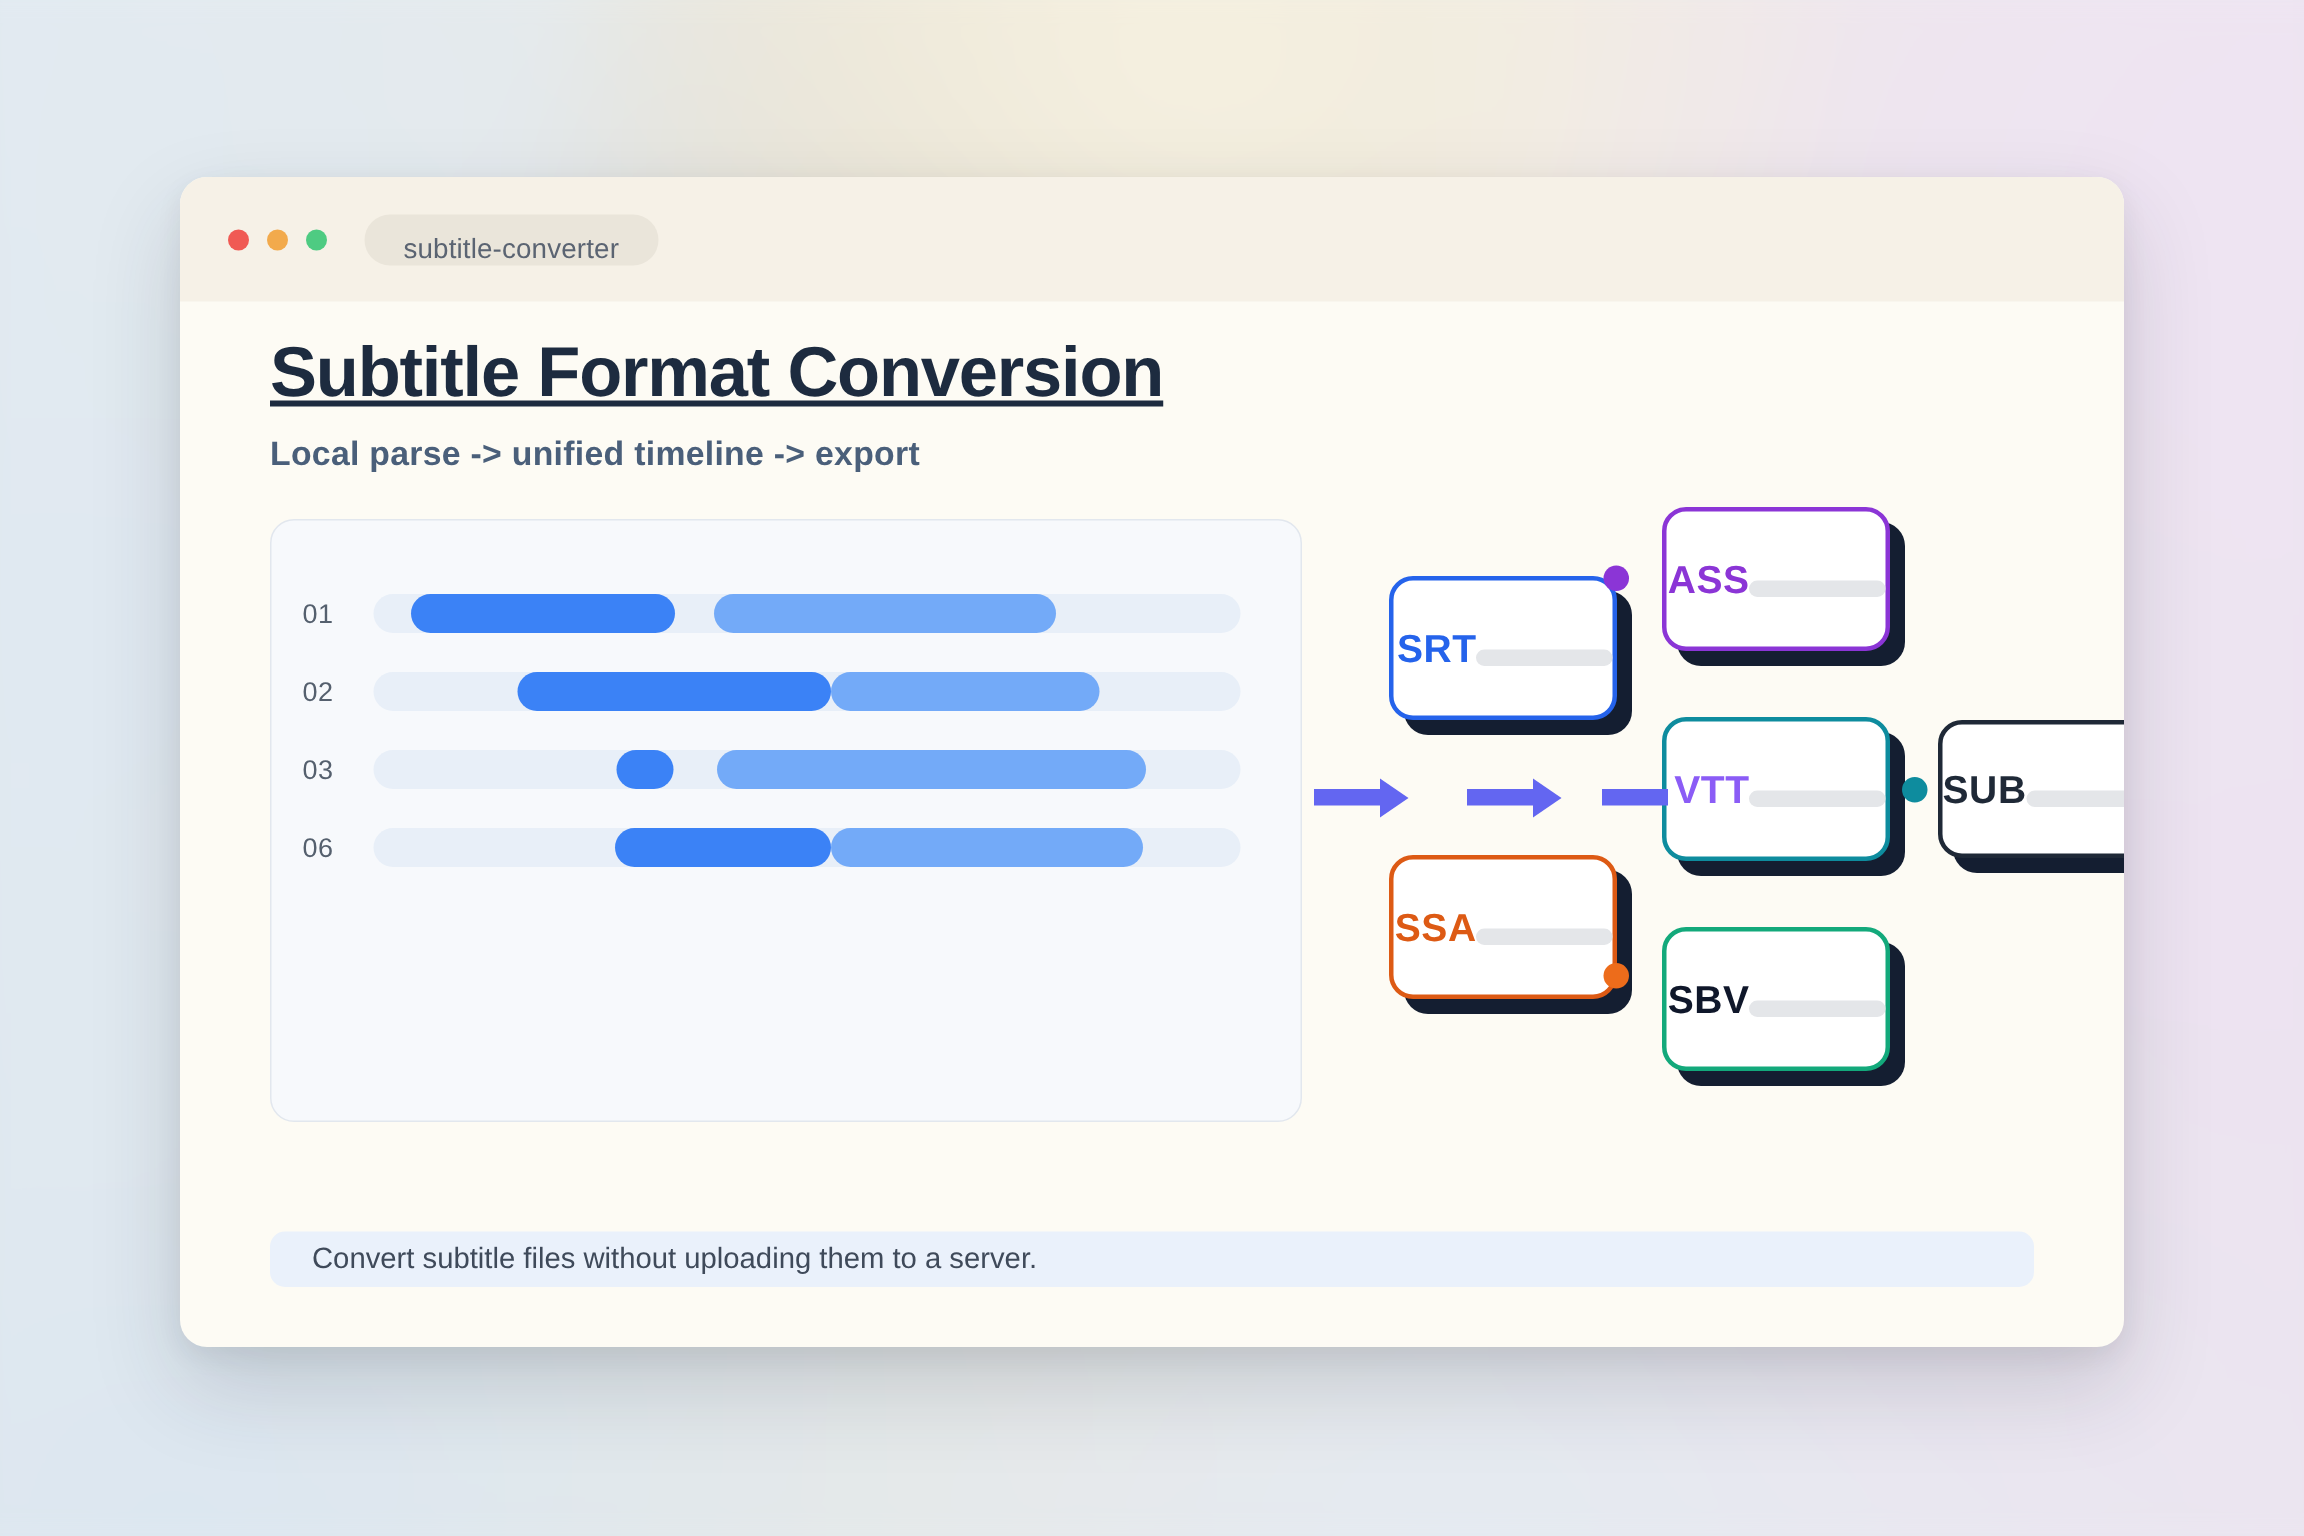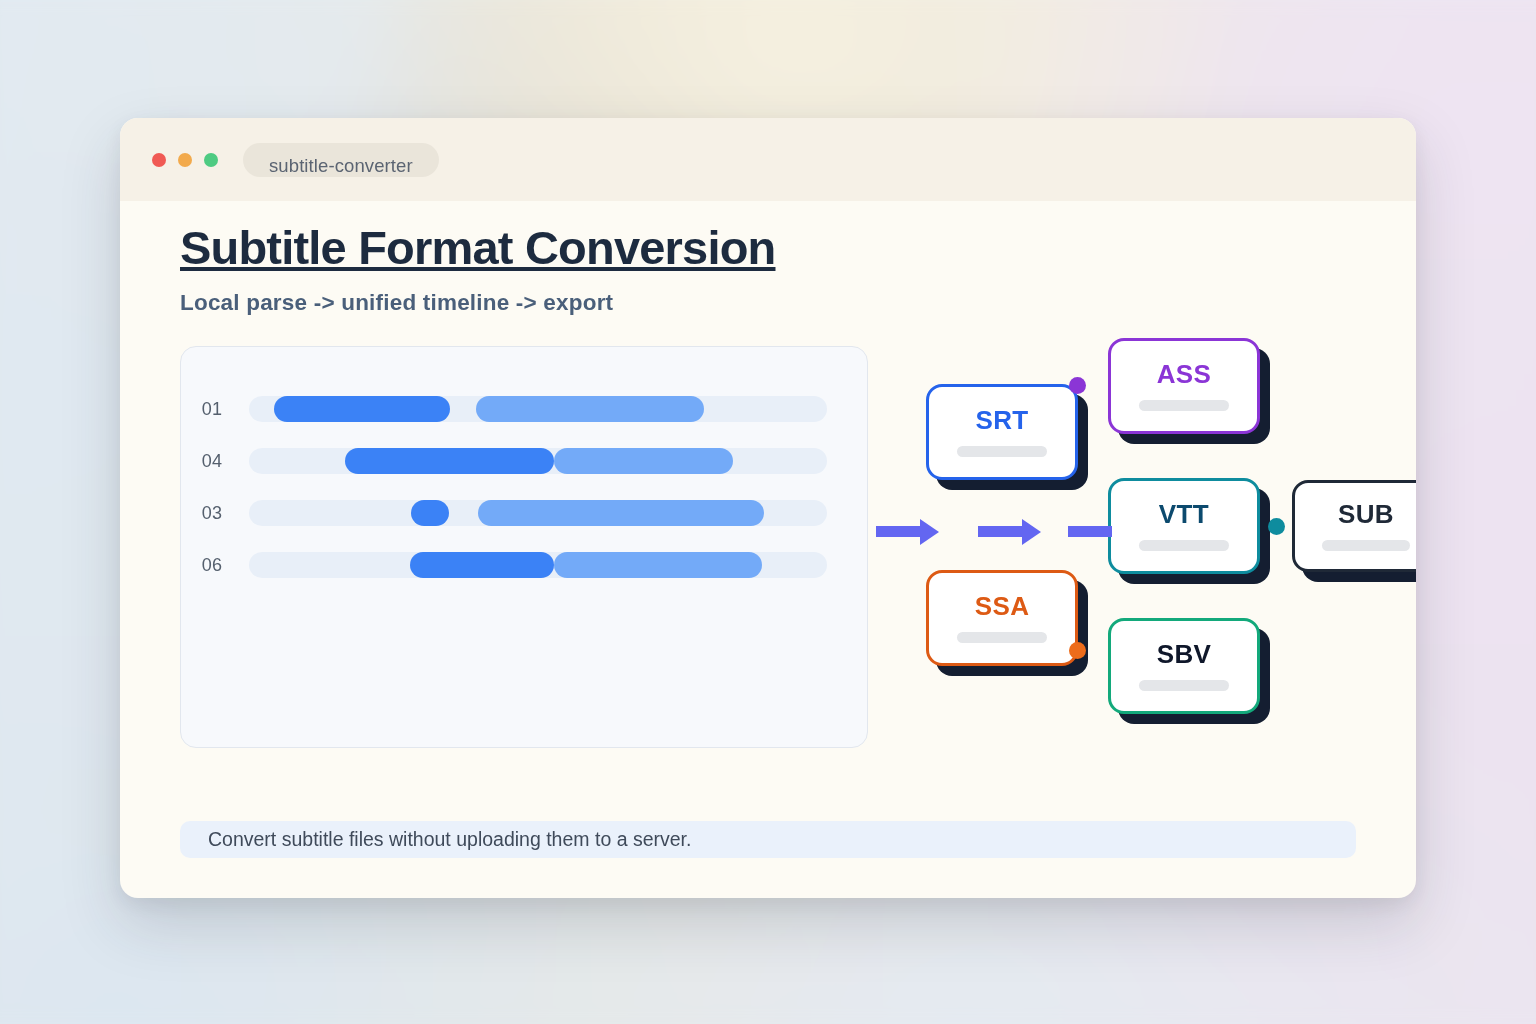--- a/index.html
+++ b/index.html
@@ -134,23 +134,22 @@
   
   .graph { position: relative; flex: 1; height: 402px; }
 
   .fcard {
     position: absolute;
     background: #ffffff;
     border-radius: 16px;
     border: 3px solid #ec4899;
     box-shadow: 10px 10px 0 #141e31;
     display: flex;
-    flex-direction: column;
     align-items: center;
-    justify-content: center;
+    justify-content: flex-end;
   }
   .fcard .flabel {
     font-size: 26px;
     font-weight: bold;
     letter-spacing: .4px;
     line-height: 1;
   }
   .fcard .fbar {
     margin-top: 13px;
     width: 62%;
@@ -226,21 +225,21 @@
 
       <div class="timeline" id="timeline-panel">
           <div class="t-row">
             <div class="t-label">01</div>
             <div class="t-track">
               <div class="seg dark" style="left: 4.3%; width: 30.5%;"></div>
               <div class="seg light" style="left: 39.2%; width: 39.6%;"></div>
             </div>
           </div>
           <div class="t-row">
-            <div class="t-label">04</div>
+            <div class="t-label">02</div>
             <div class="t-track">
               <div class="seg dark" style="left: 16.6%; width: 36.2%;"></div>
               <div class="seg light" style="left: 52.8%; width: 30.9%;"></div>
             </div>
           </div>
           <div class="t-row">
             <div class="t-label">03</div>
             <div class="t-track">
               <div class="seg dark" style="left: 28.1%; width: 6.5%;"></div>
               <div class="seg light" style="left: 39.6%; width: 49.5%;"></div>
@@ -258,21 +257,21 @@
       <div class="graph" id="format-graph">
           <div class="fcard" style="left: 58px; top: 38px; width: 152px; height: 96px; border-color: rgb(37, 99, 235);">
             <div class="flabel" style="color: rgb(37, 99, 235);">SRT</div>
             <div class="fbar"></div>
           </div>
           <div class="fcard" style="left: 240px; top: -8px; width: 152px; height: 96px; border-color: rgb(139, 53, 214);">
             <div class="flabel" style="color: rgb(139, 53, 214);">ASS</div>
             <div class="fbar"></div>
           </div>
           <div class="fcard" style="left: 240px; top: 132px; width: 152px; height: 96px; border-color: rgb(14, 140, 158);">
-            <div class="flabel" style="color: #0c4a6e;">VTT</div>
+            <div class="flabel" style="color: #8b5cf6;">VTT</div>
             <div class="fbar"></div>
           </div>
           <div class="fcard" style="left: 424px; top: 134px; width: 148px; height: 92px; border-color: rgb(31, 41, 55);">
             <div class="flabel" style="color: rgb(31, 41, 55);">SUB</div>
             <div class="fbar"></div>
           </div>
           <div class="fcard" style="left: 58px; top: 224px; width: 152px; height: 96px; border-color: rgb(221, 90, 20);">
             <div class="flabel" style="color: rgb(221, 90, 20);">SSA</div>
             <div class="fbar"></div>
           </div>

